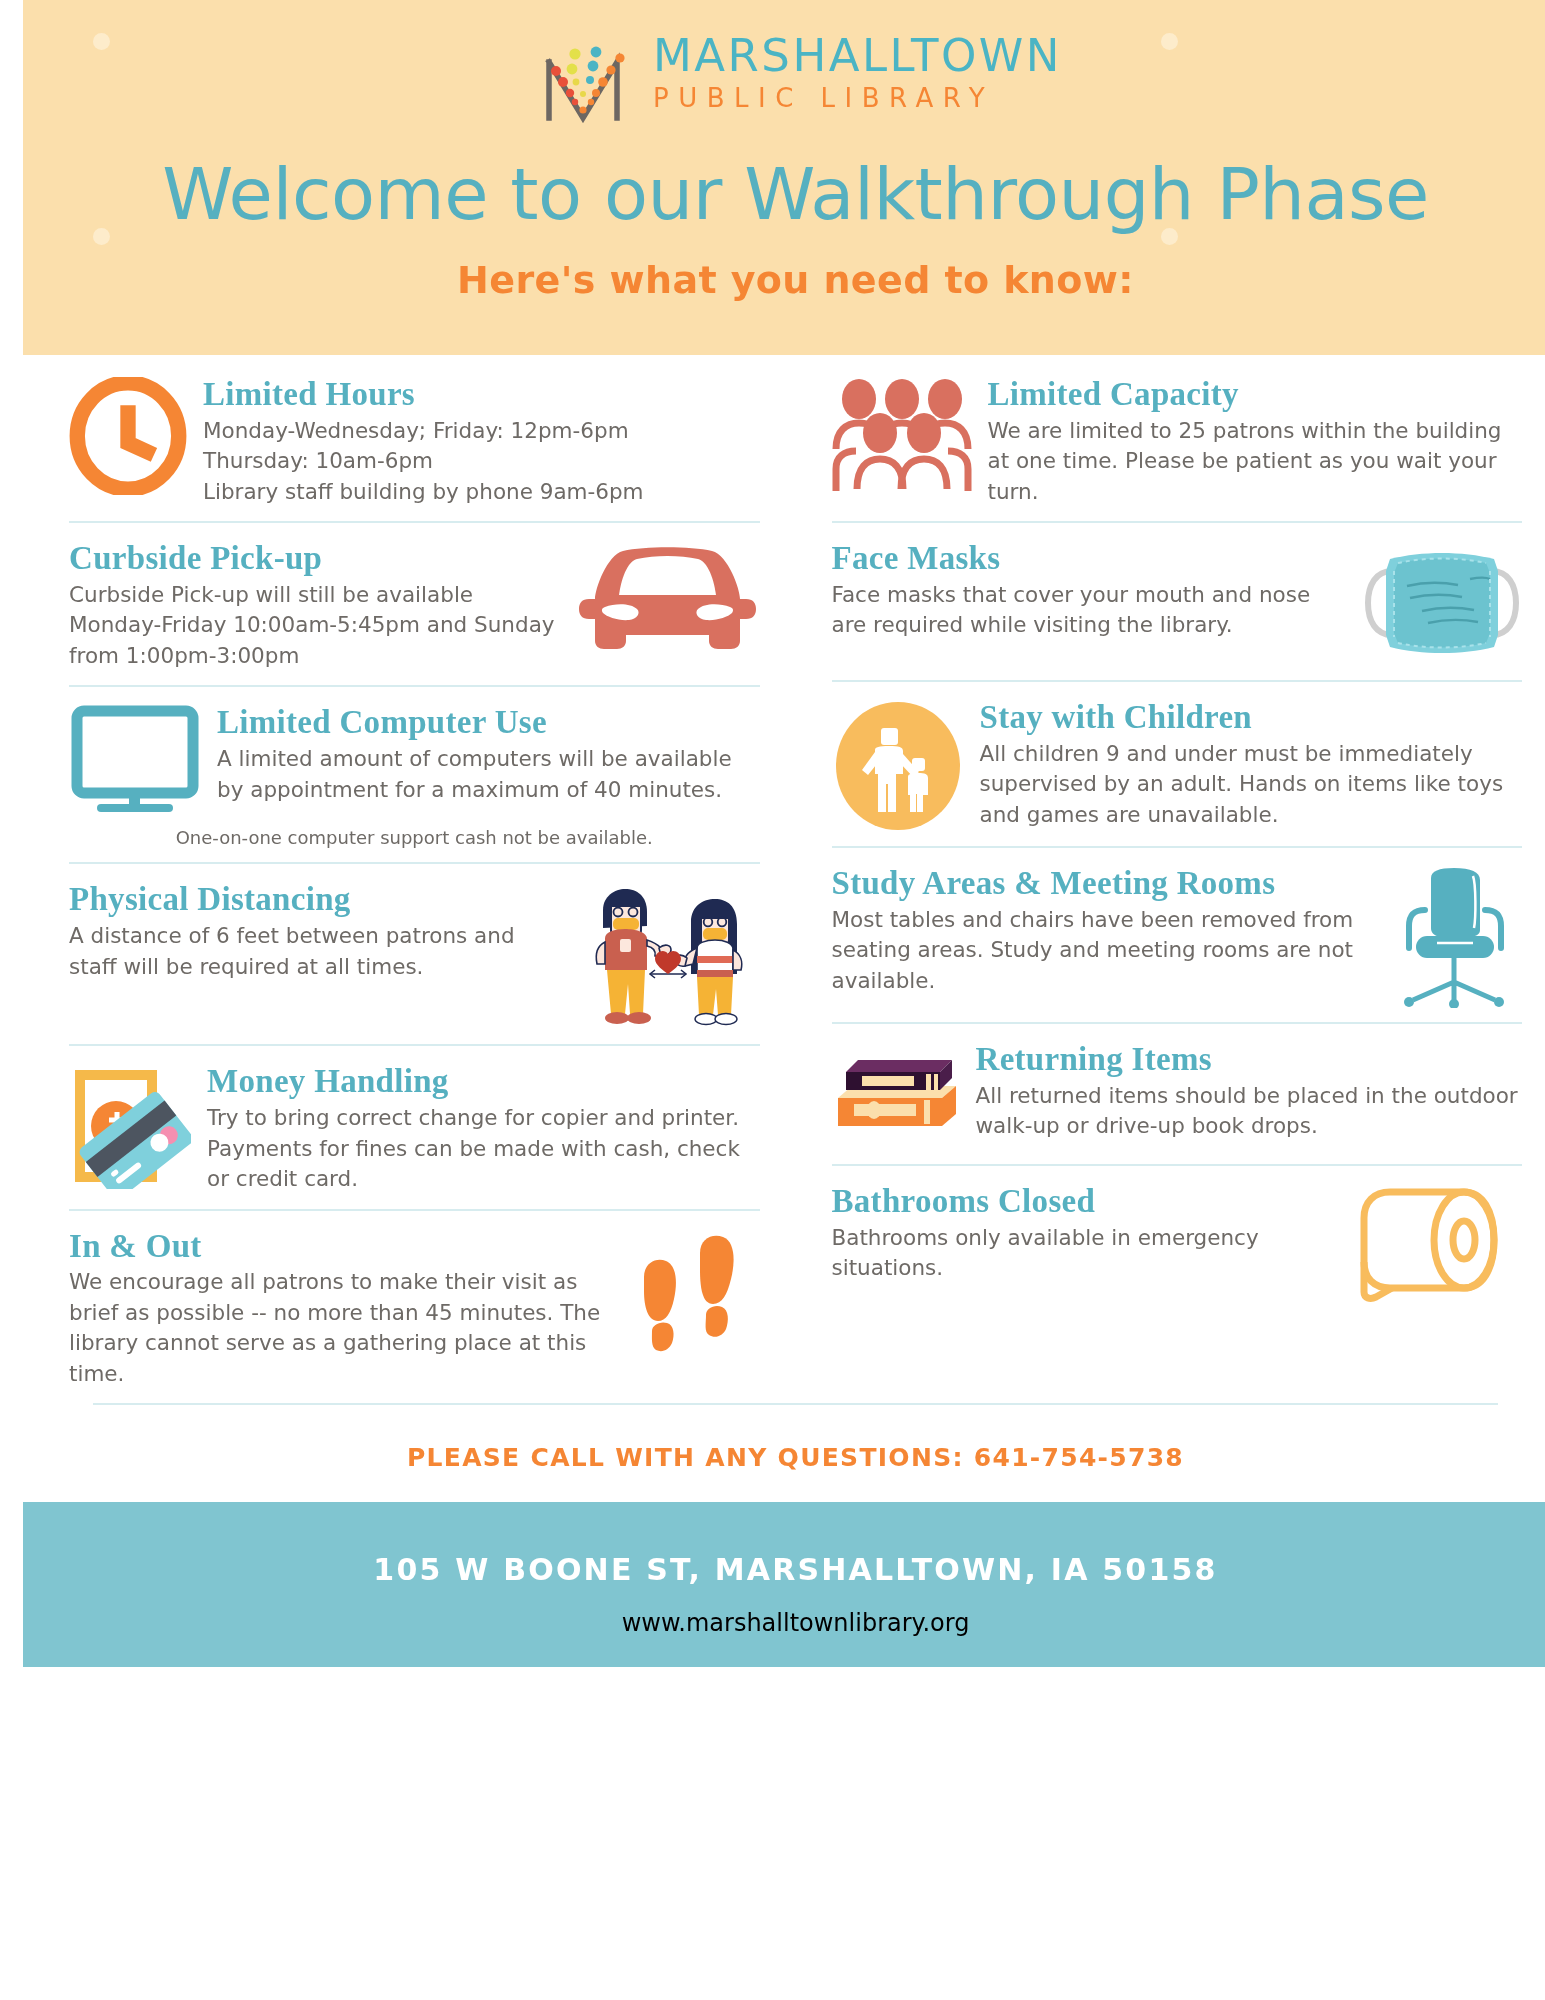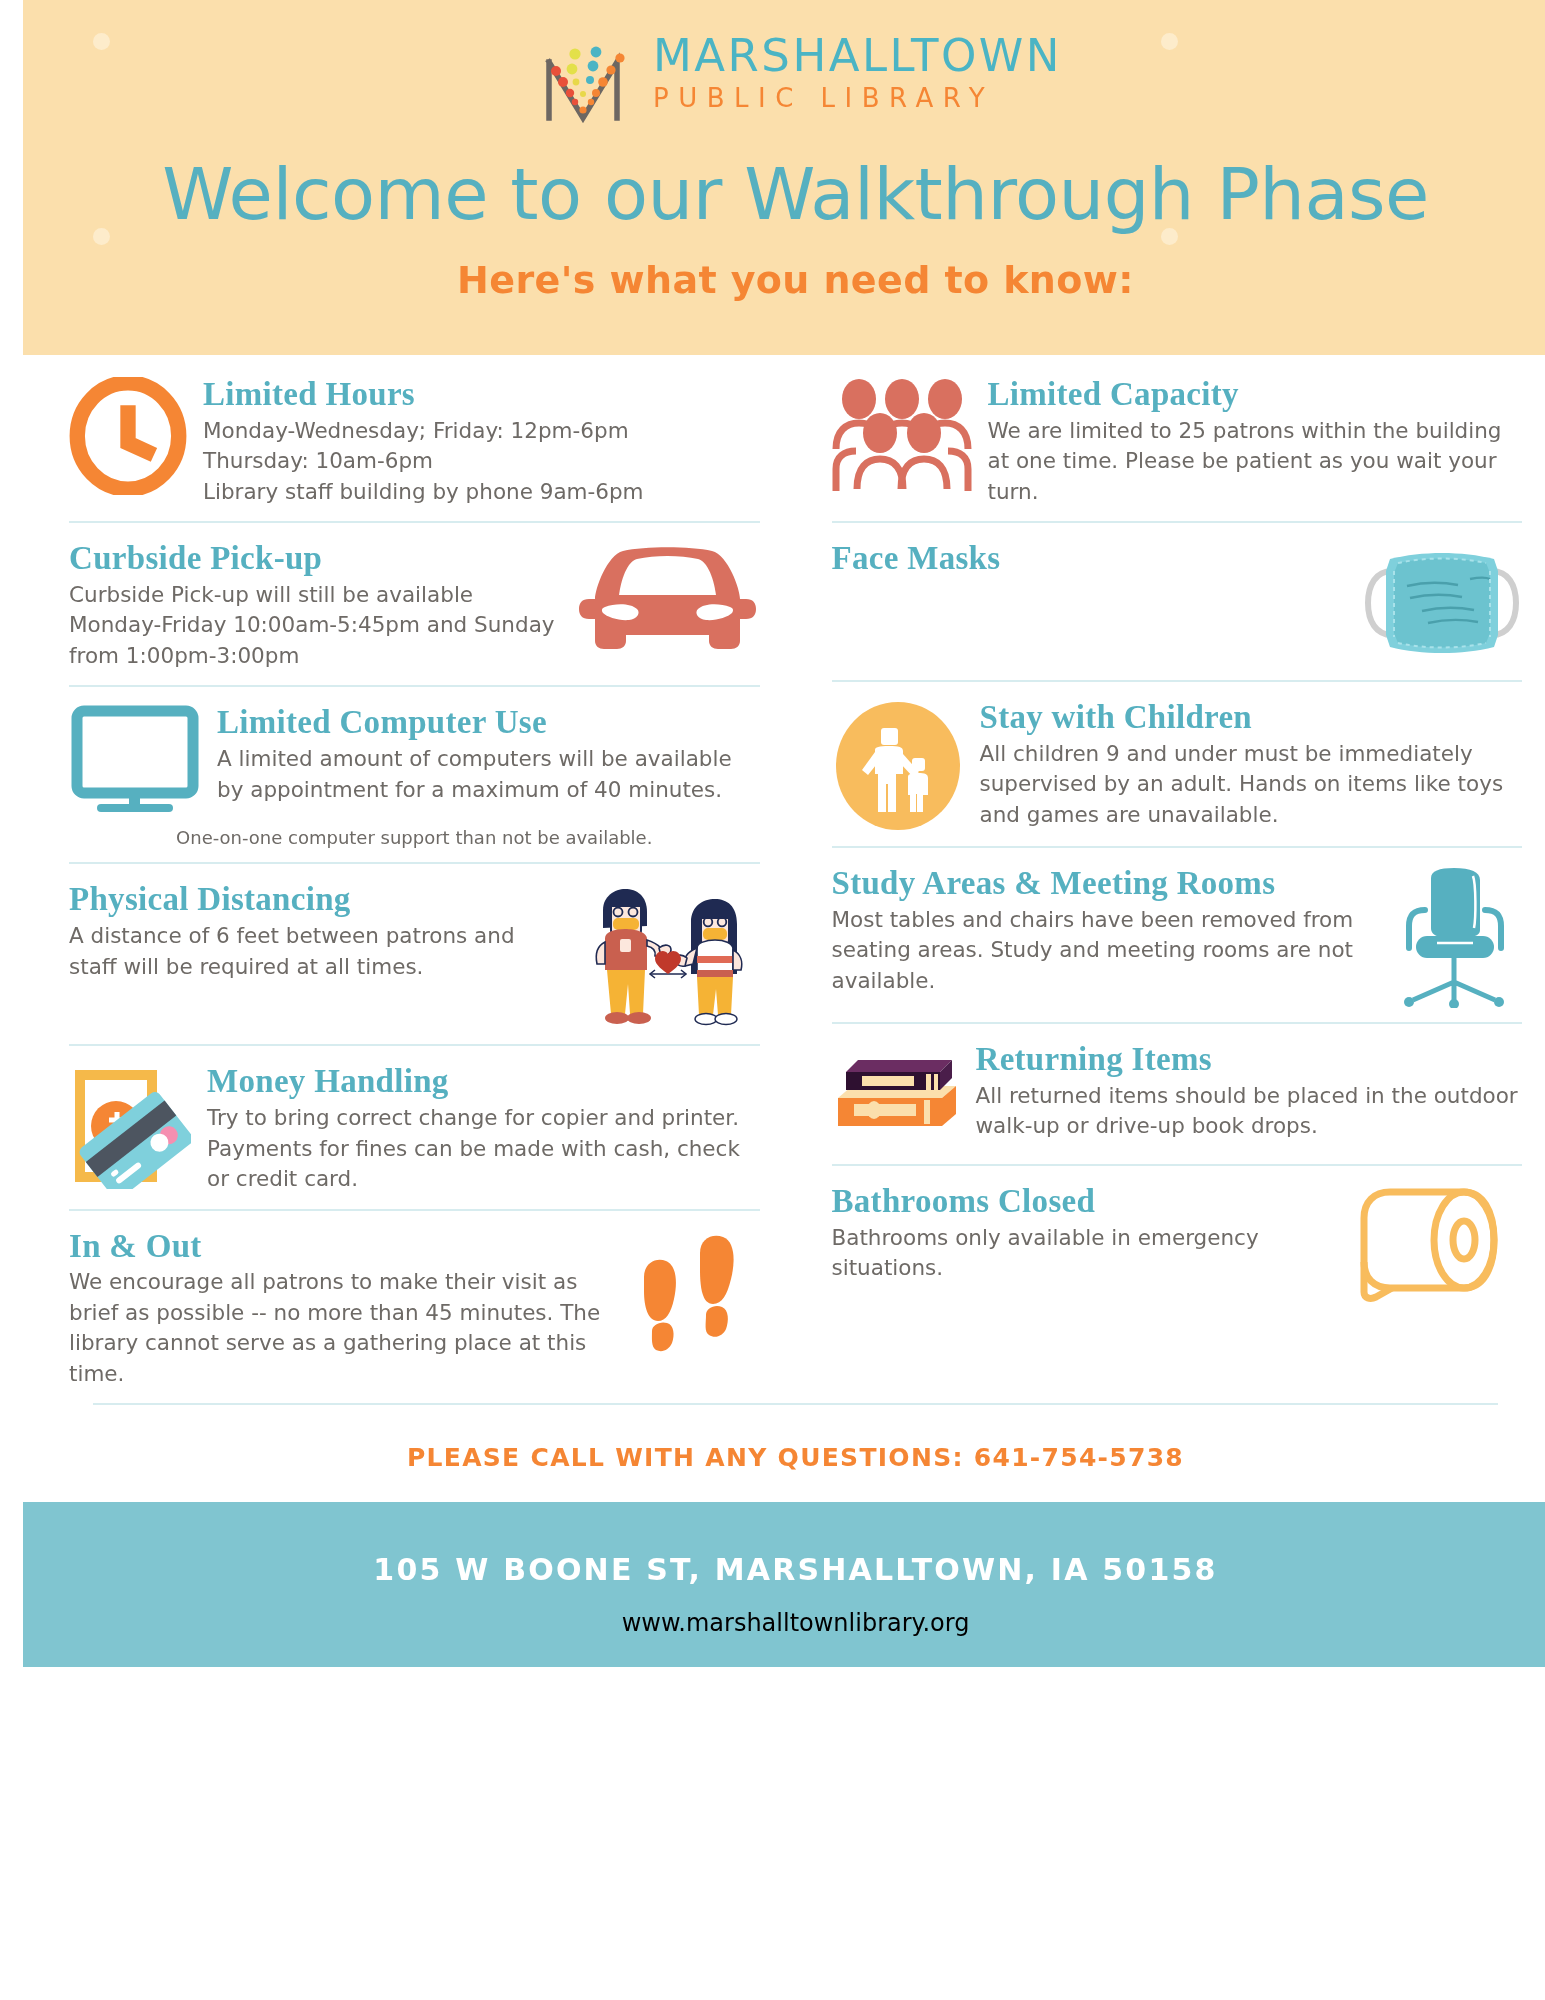--- a/index.html
+++ b/index.html
@@ -185,21 +185,21 @@
                 <rect x="8" y="6" width="116" height="82" rx="7" fill="none" stroke="#56b0c0" stroke-width="11"></rect>
                 <rect x="60" y="88" width="11" height="15" fill="#56b0c0"></rect>
                 <rect x="28" y="99" width="76" height="8" rx="4" fill="#56b0c0"></rect>
               </svg>
             </div>
             <div class="body-col">
               <h3 class="ct">Limited Computer Use</h3>
               <p class="cd">A limited amount of computers will be available by appointment for a maximum of 40 minutes.</p>
             </div>
           </div>
-          <p class="note">One-on-one computer support than not be available.</p>
+          <p class="note">One-on-one computer support cash not be available.</p>
         </div>
 
         <div class="card">
           <div class="card-inner rev">
             <div class="icon-box">
               <svg width="185" height="148" viewBox="0 0 185 148">
 
                 <path d="M28 28 C28 14 40 7 50 7 C62 7 72 14 72 30 L72 44 L28 46 Z" fill="#1f2a52"></path>
                 <path d="M36 24 h30 v24 a15 15 0 0 1 -30 0 Z" fill="#fce7dd" stroke="#1f2a52" stroke-width="2"></path>
                 <rect x="38" y="36" width="26" height="12" rx="5" fill="#f5b335"></rect>
@@ -324,20 +324,21 @@
                 <path d="M48 57 C66 53 84 53 100 56" stroke="#4aa0ac" stroke-width="2.4" fill="none"></path>
                 <path d="M60 70 C78 66 96 66 112 69" stroke="#4aa0ac" stroke-width="2.4" fill="none"></path>
                 <path d="M66 82 C84 78 100 78 116 81" stroke="#4aa0ac" stroke-width="2.4" fill="none"></path>
                 <path d="M108 38 C118 36 124 36 128 38" stroke="#4aa0ac" stroke-width="2.4" fill="none"></path>
                 <path d="M32 30 L32 96 M128 30 L128 96" stroke="#a9e2ea" stroke-width="2" stroke-dasharray="4 4" fill="none"></path>
                 <path d="M36 22 C64 16 96 16 124 22 M36 102 C64 108 96 108 124 102" stroke="#a9e2ea" stroke-width="2" stroke-dasharray="4 4" fill="none"></path>
               </svg>
             </div>
             <div class="body-col">
               <h3 class="ct">Face Masks</h3>
+              <p class="cd">Face masks that cover your mouth and nose are required while visiting the library.</p>
             </div>
           </div>
         </div>
 
         <div class="card">
           <div class="card-inner">
             <div class="icon-box">
               <svg width="132" height="132" viewBox="0 0 132 132">
                 <ellipse cx="66" cy="66" rx="62" ry="64" fill="#f8bc5d"></ellipse>
                 <rect x="49" y="28" width="17" height="17" rx="3" fill="#fff"></rect>

